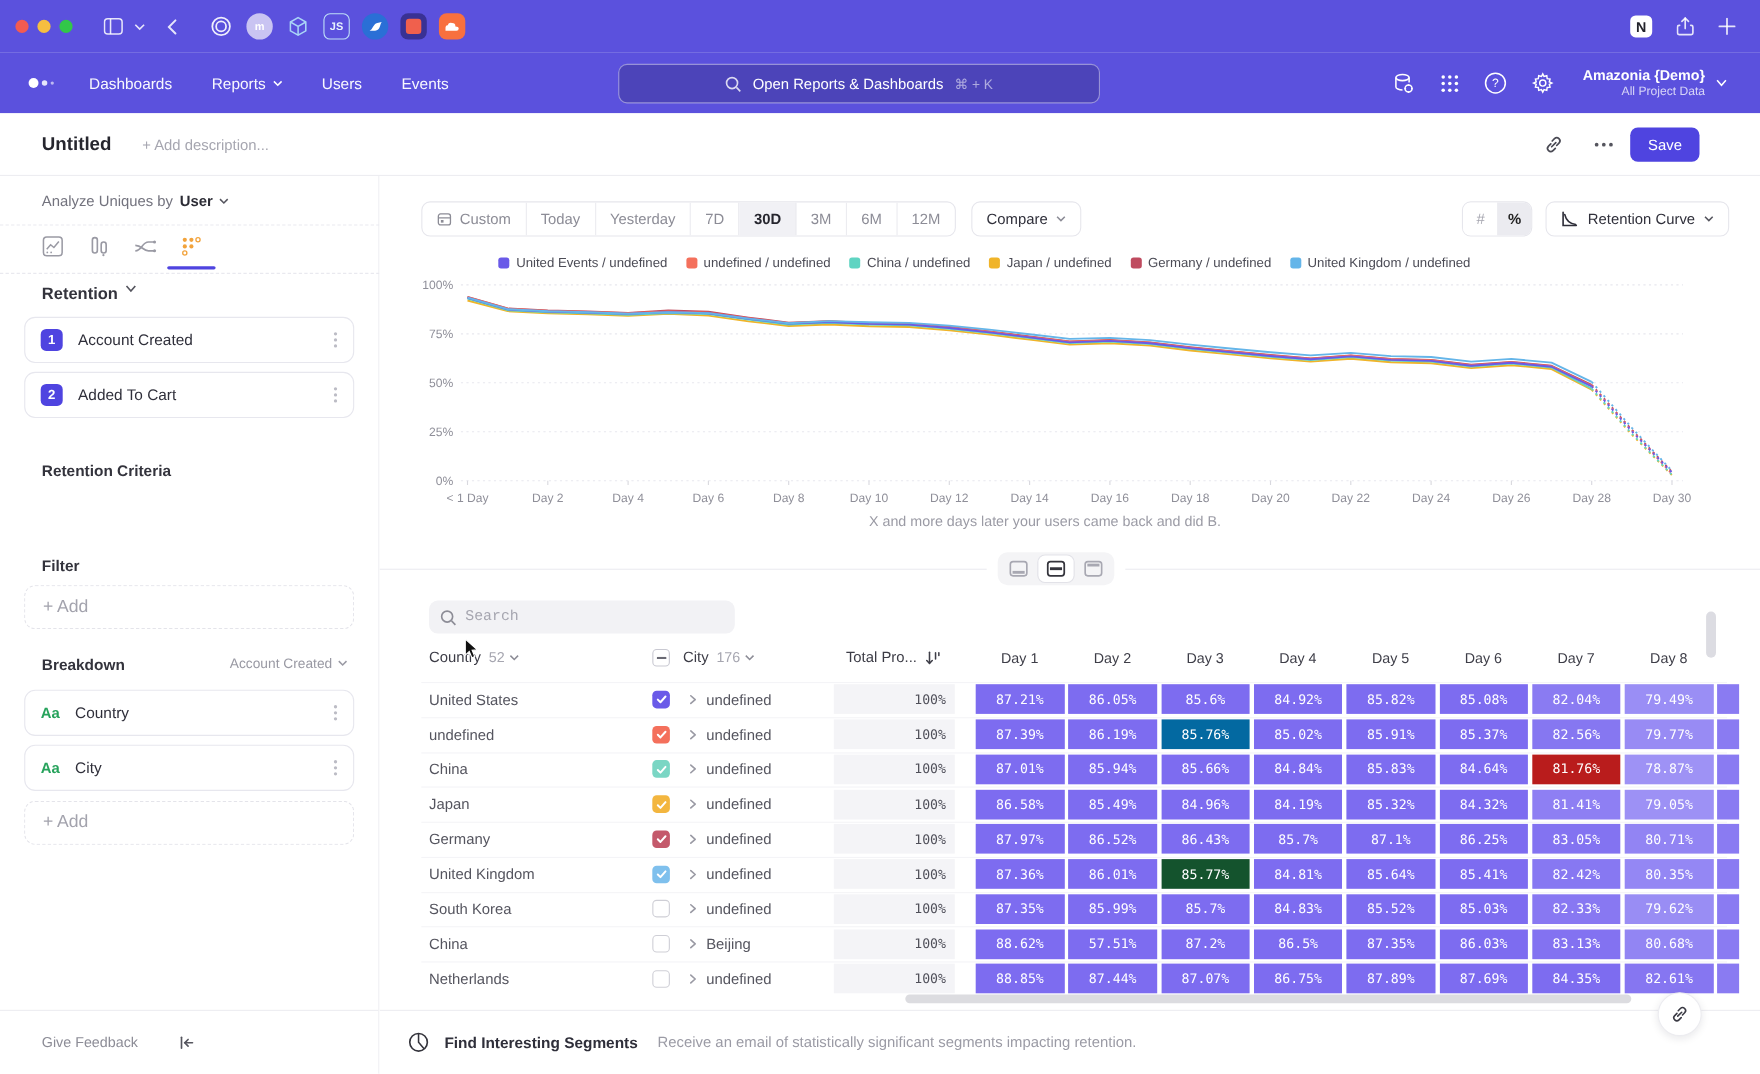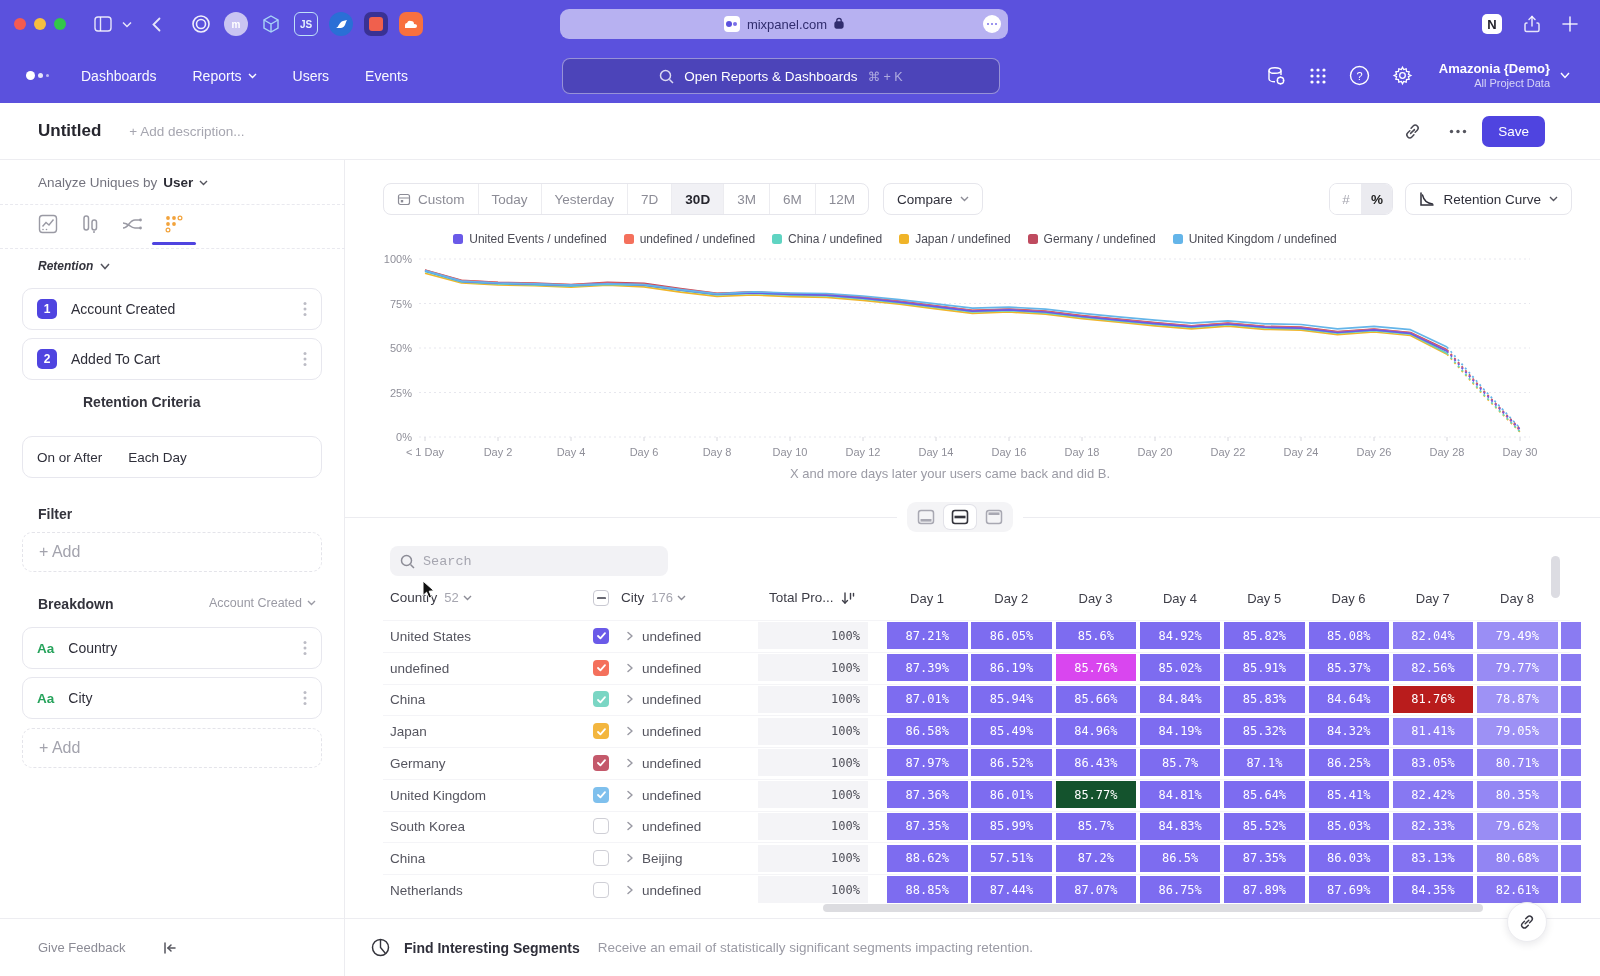--- a/index.html
+++ b/index.html
@@ -44,22 +44,22 @@
 
   
   #sidebar { position:absolute; left:0; top:160px; width:345px; height:816px; background:#fff;
     border-right:1px solid #ececf0; }
   .sb-div { position:absolute; left:0; width:345px; border-top:1px dashed #e9e9ef; }
   #analyze-row { position:absolute; left:38px; top:15px; font-size:13.5px; color:#73737e;
     display:flex; align-items:center; gap:6px; }
   #analyze-row b { color:#2c2c35; font-weight:700; }
   .tab-ic { position:absolute; top:52px; width:24px; height:24px; display:flex; align-items:center; justify-content:center; }
   #tab-underline { position:absolute; left:152px; top:82px; width:44px; height:3px; background:#4f44e0; border-radius:2px; }
-  #retention-hd { position:absolute; left:38px; top:99px; font-size:12px; font-weight:700; color:#33333c;
-    display:flex; align-items:center; gap:7px;font-style:italic; }
+  #retention-hd { position:absolute; left:38px; top:99px; font-size:15px; font-weight:700; color:#33333c;
+    display:flex; align-items:flex-start; gap:7px; }
   .scard { position:absolute; left:22px; width:300px; height:42px; border:1px solid #e7e7ee; border-radius:10px;
     display:flex; align-items:center; padding:0 14px; background:#fff; }
   .badge { width:20px; height:20px; border-radius:5px; background:#4f44e0; color:#fff; font-size:12px;
     display:flex; align-items:center; justify-content:center; font-weight:600; }
   .scard-label { font-size:14px; color:#2f2f3a; font-weight:500; margin-left:14px; }
   .kebab { margin-left:auto; display:flex; }
   .sb-h { position:absolute; left:38px; font-size:14px; font-weight:700; color:#33333c; }
   .dash-card { position:absolute; left:22px; width:300px; height:40px; border:1.5px dashed #e4e4ea;
     border-radius:10px; display:flex; align-items:center; padding:0 16px; color:#a3a3ad; font-size:16px; }
   .aa { color:#27a35c; font-weight:700; font-size:13.5px; }
@@ -190,38 +190,20 @@
     </span>
     <span class="extic" style="background:rgba(15,10,60,.45); border-radius:7px;">
       <span style="width:14px; height:14px; border-radius:3px; background:#f0604d; display:block;"></span>
     </span>
     <span class="extic" style="background:#f8703f; border-radius:7px;">
       <svg width="14" height="9" viewBox="0 0 14 9">
           <path d="M1 8 L1 5 Q1 3 3 3 Q4 0 7 1 Q10 1 10 4 Q13 4 13 6 Q13 8 11 8 Z" fill="#fff"></path>
         </svg>
     </span>
   </div>
-  <div id="url-bar">
-    <span style="width:16px;height:16px;border-radius:4px;background:#fff;display:flex;align-items:center;justify-content:center;gap:1px;">
-      <i style="width:6px;height:6px;border-radius:50%;background:#5b51dd;"></i>
-        <i style="width:4px;height:4px;border-radius:50%;background:#7a70e8;"></i>
-    </span>
-    <span class="txt">mixpanel.com</span>
-    <span>
-      <svg width="10" height="12" viewBox="0 0 10 12" fill="none" stroke="#312d6e" stroke-width="1.3">
-          <rect x="1" y="5" width="8" height="6" rx="1.5" fill="#312d6e"></rect>
-          <path d="M2.8 5 V3.5 a2.2 2.2 0 0 1 4.4 0 V5"></path>
-        </svg>
-    </span>
-    <span id="url-dots">
-        <i></i>
-        <i></i>
-        <i></i>
-      </span>
-  </div>
   <div style="margin-left:auto; display:flex; align-items:center; gap:22px; margin-right:22px;">
     <span style="width:20px;height:20px;border-radius:5px;background:#fff;color:#23232b;font-weight:bold;font-size:13px;display:flex;align-items:center;justify-content:center;">N</span>
     <span class="chrome-ic">
       <svg width="16" height="18" viewBox="0 0 16 18" fill="none" stroke="currentColor" stroke-width="1.5" stroke-linecap="round">
           <path d="M3 8 H2.5 A1.5 1.5 0 0 0 1 9.5 V15 A1.5 1.5 0 0 0 2.5 16.5 H13.5 A1.5 1.5 0 0 0 15 15 V9.5 A1.5 1.5 0 0 0 13.5 8 H13"></path>
           <line x1="8" y1="1.5" x2="8" y2="11"></line>
           <polyline points="5,4.5 8,1.5 11,4.5"></polyline>
         </svg>
     </span>
     <span class="chrome-ic">
@@ -395,25 +377,21 @@
         <div class="kebab">
           <svg width="4" height="16" viewBox="0 0 4 16">
             <circle cx="2" cy="2.5" r="1.5" fill="#bcbcc5"></circle>
             <circle cx="2" cy="8" r="1.5" fill="#bcbcc5"></circle>
             <circle cx="2" cy="13.5" r="1.5" fill="#bcbcc5"></circle>
           </svg>
         </div>
       </div>
     </div>
 
-  <div class="sb-h" style="top:234px;margin-left:45px;">Retention Criteria</div>
-  <div class="scard" style="top:276px;">
-    <span style="font-size:13.5px;color:#2f2f3a;">On or After</span>
-    <span style="font-size:13.5px;color:#2f2f3a;margin-left:26px;">Each Day</span>
-  </div>
+  <div class="sb-h" style="top:260px;">Retention Criteria</div>
 
   <div class="sb-h" style="top:346px;">Filter</div>
   <div class="dash-card" style="top:372px;">+ Add</div>
 
   <div class="sb-h" style="top:436px;">Breakdown</div>
   <div id="bd-event">
     <span>Account Created</span>
     <svg width="9" height="6" viewBox="0 0 9 6" fill="none" stroke="#9a9aa4" stroke-width="1.4">
         <polyline points="1,1 4.5,4.5 8,1"></polyline>
       </svg>
@@ -689,21 +667,21 @@
         </div>
         <div class="tr-chev">
           <svg width="8" height="10" viewBox="0 0 8 10" fill="none" stroke="#9a9aa4" stroke-width="1.5" stroke-linecap="round" stroke-linejoin="round">
             <polyline points="2,1.5 6,5 2,8.5"></polyline>
           </svg>
         </div>
         <div class="tr-city">undefined</div>
         <div class="tr-total">100%</div>
         <div class="tr-cell" style="left: 542px; background: rgb(125, 108, 240);">87.39%</div>
         <div class="tr-cell" style="left: 626.3px; background: rgb(125, 108, 240);">86.19%</div>
-        <div class="tr-cell" style="left: 710.6px; background: #d946ef;">85.76%</div>
+        <div class="tr-cell" style="left: 710.6px; background: #0369a1;">85.76%</div>
         <div class="tr-cell" style="left: 794.9px; background: rgb(125, 108, 240);">85.02%</div>
         <div class="tr-cell" style="left: 879.2px; background: rgb(125, 108, 240);">85.91%</div>
         <div class="tr-cell" style="left: 963.5px; background: rgb(125, 108, 240);">85.37%</div>
         <div class="tr-cell" style="left: 1047.8px; background: rgb(134, 119, 241);">82.56%</div>
         <div class="tr-cell" style="left: 1132.1px; background: rgb(152, 139, 244);">79.77%</div>
         <div class="tr-sliver" style="background: rgb(138, 123, 242);"></div>
       </div>
       <div class="trow" style="top: 523.5px;">
         <div class="tr-country">China</div>
         <div class="tr-cb" style="background: rgb(122, 214, 196);">

